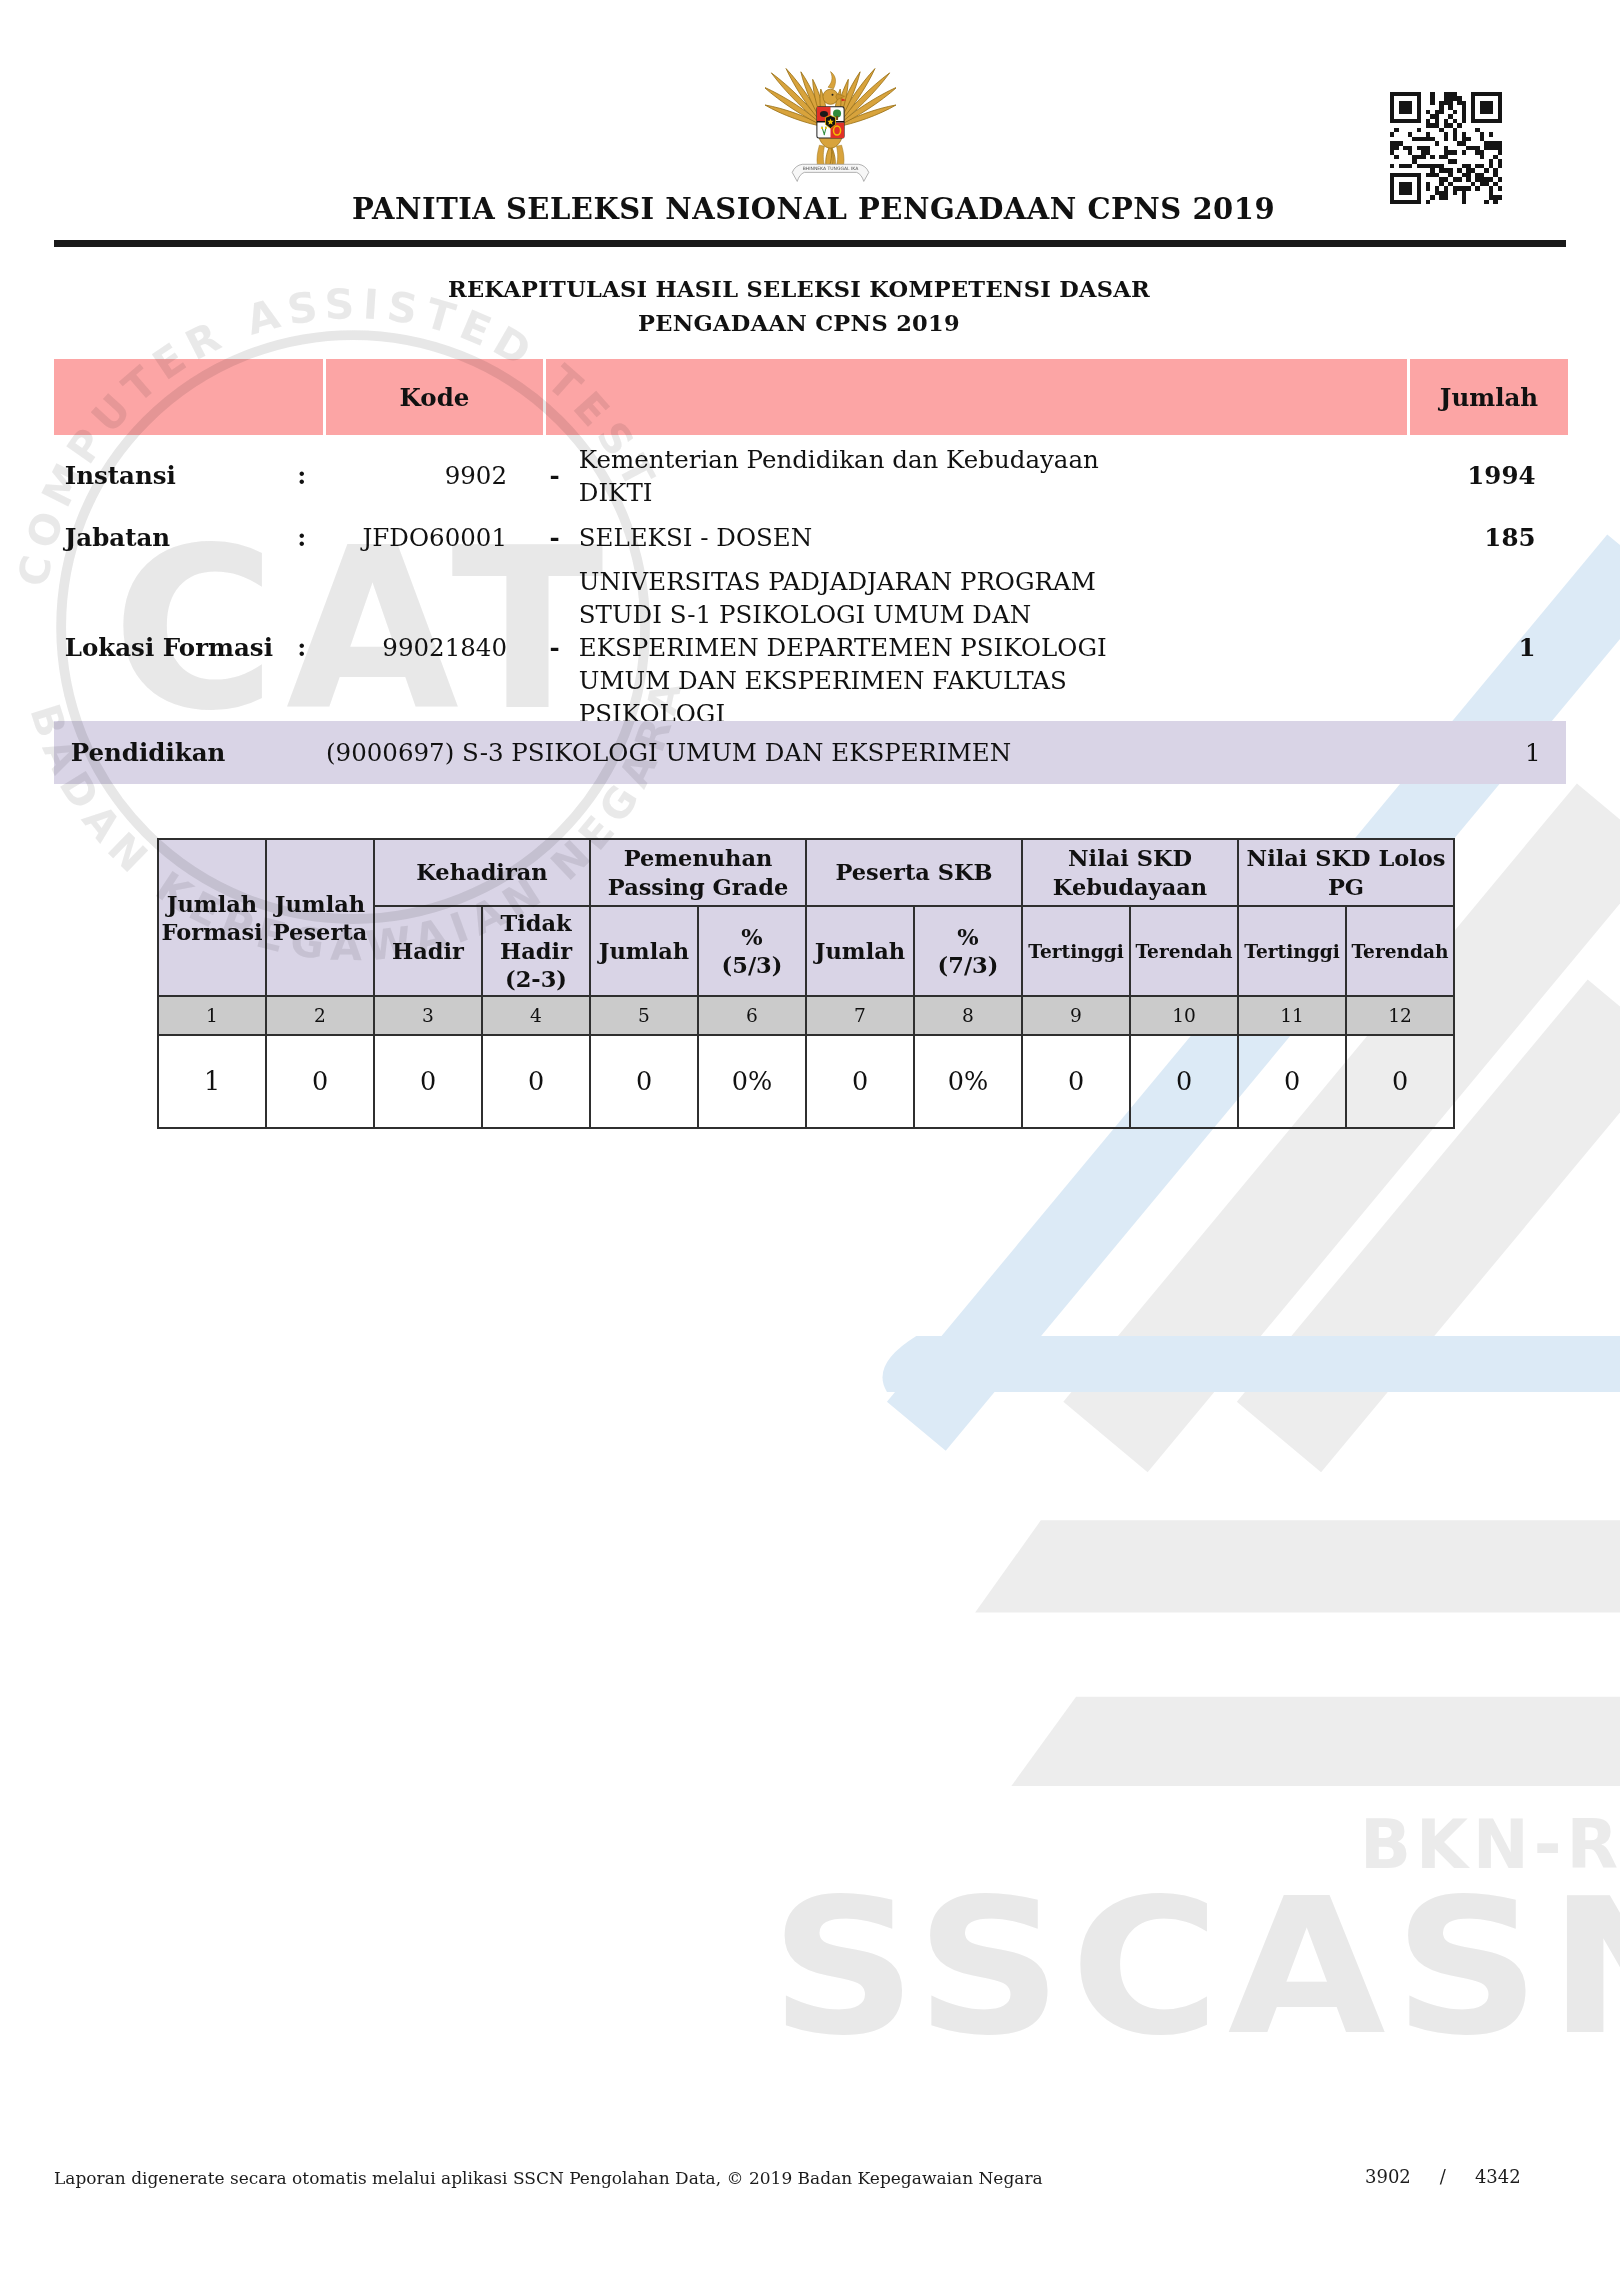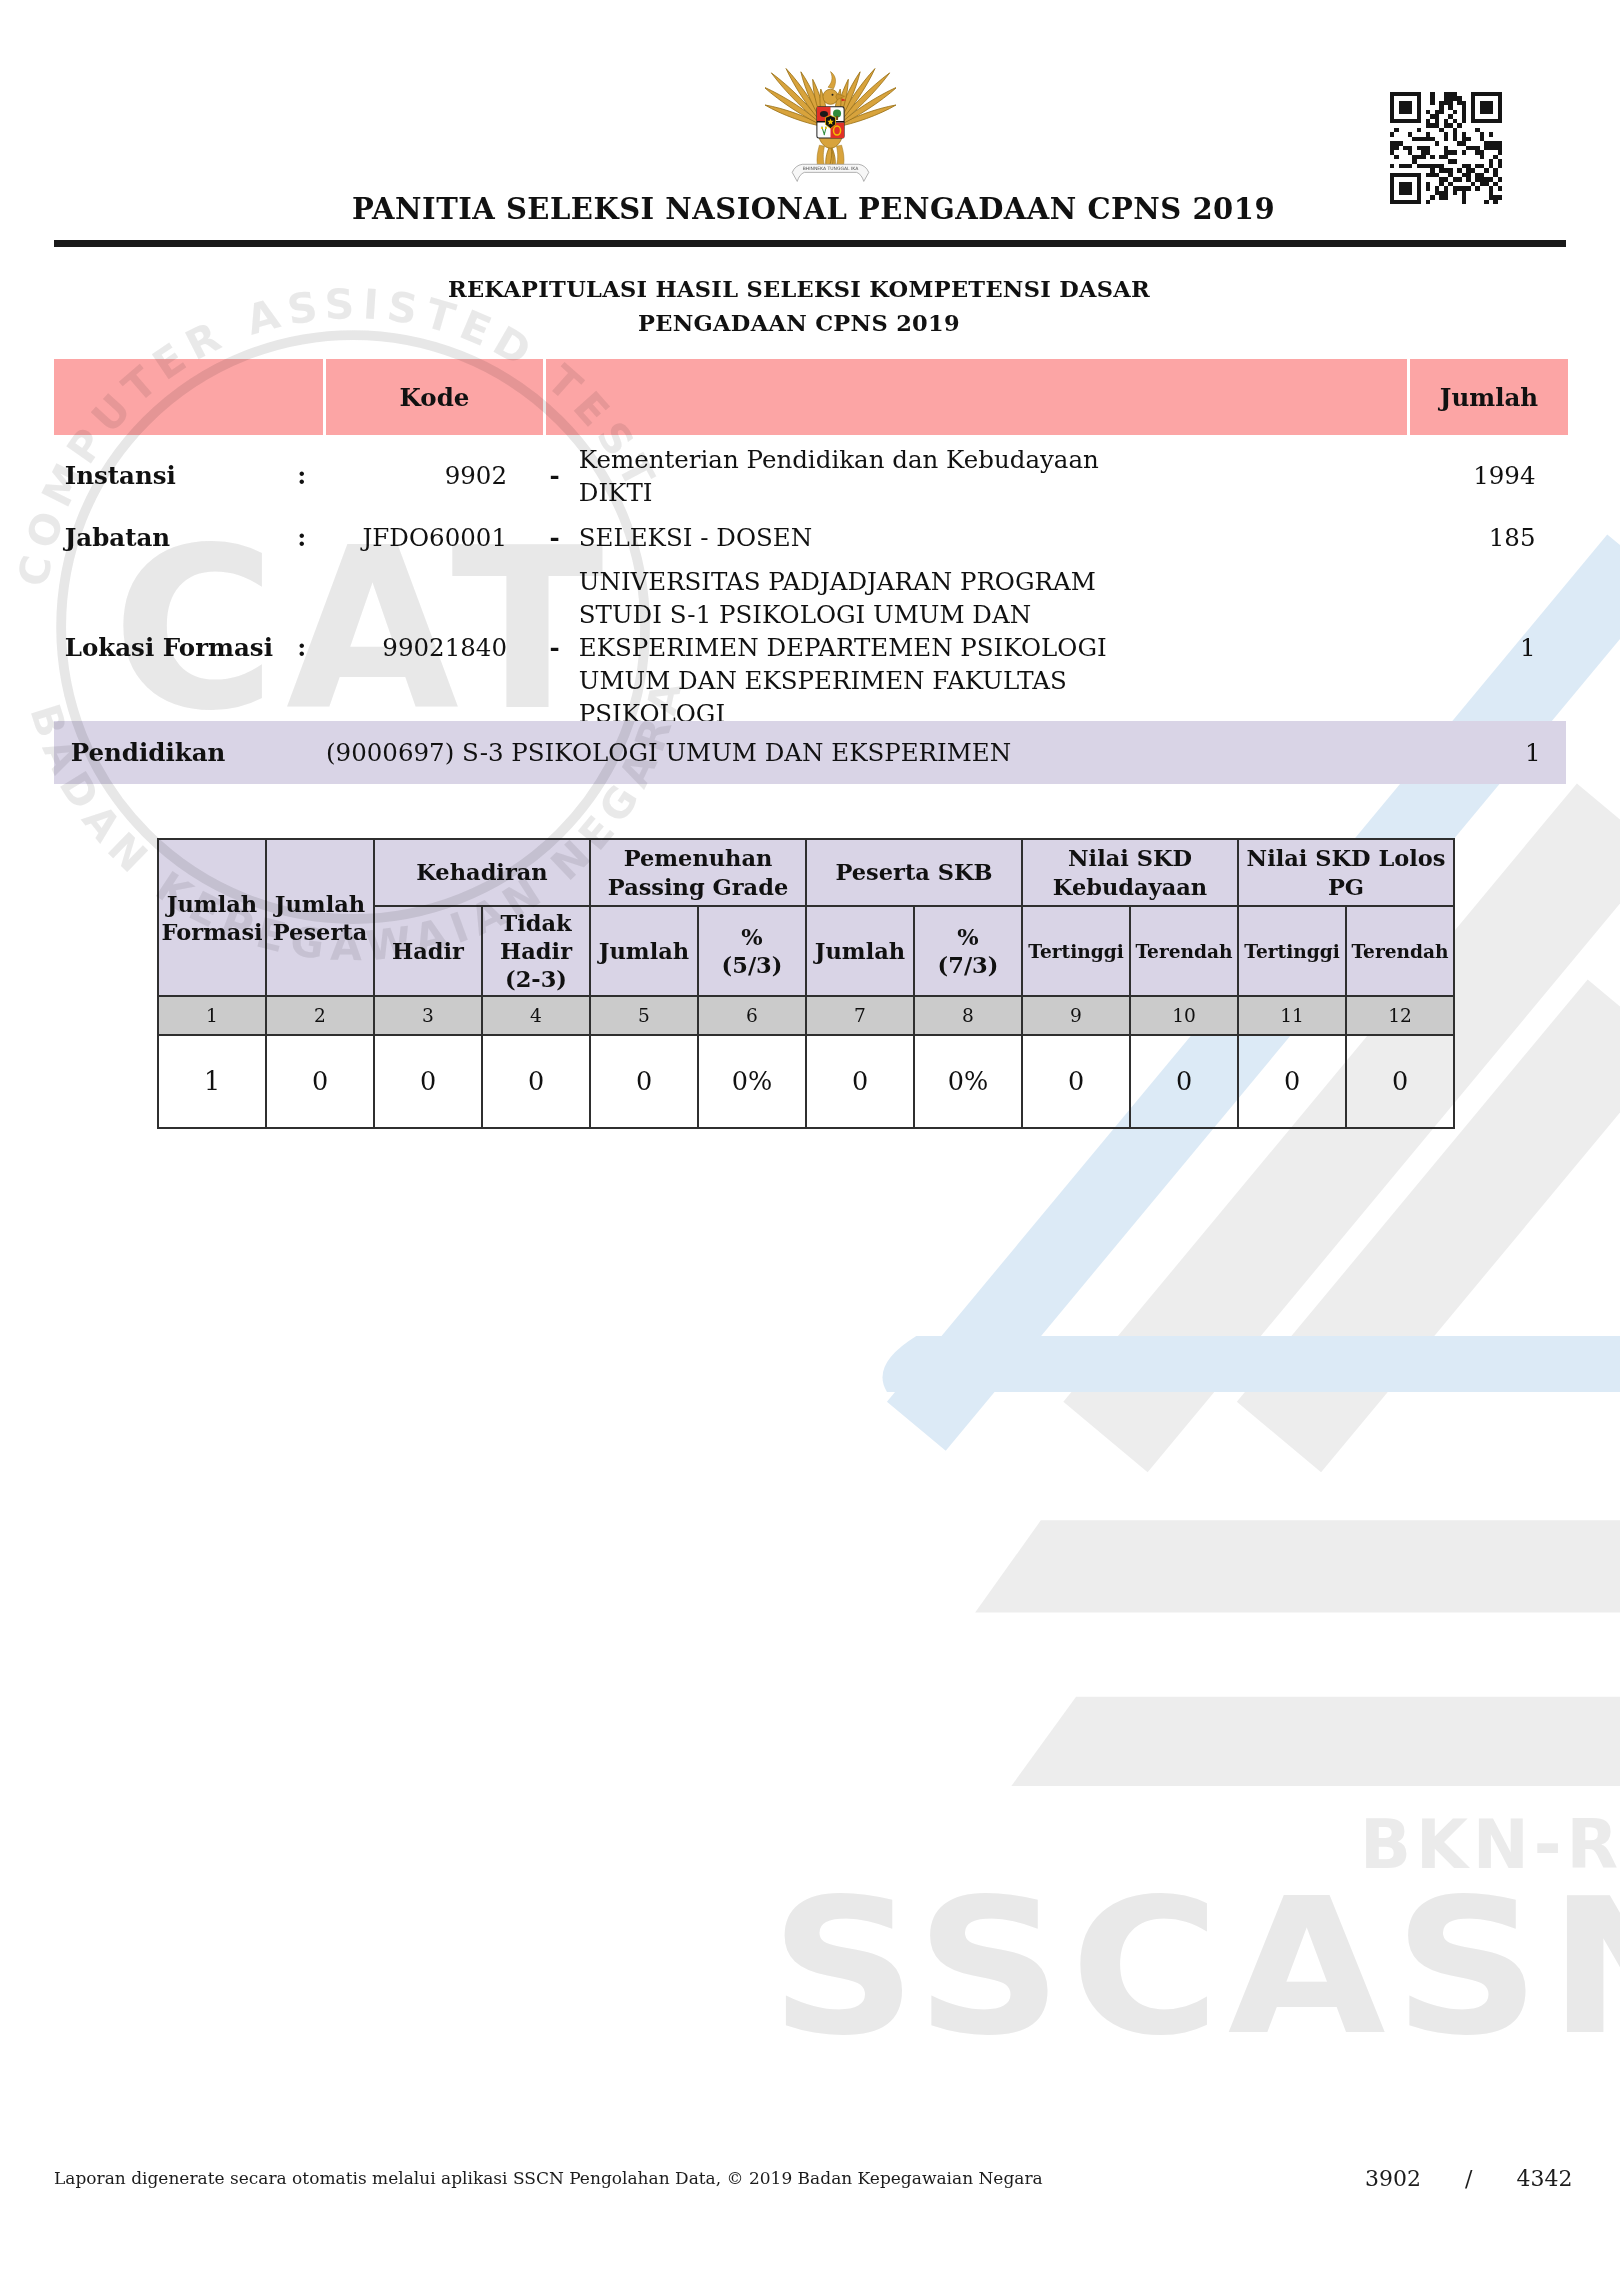--- a/index.html
+++ b/index.html
@@ -61,21 +61,21 @@
 
   .info-rows { position:absolute; top:437px; left:48px; width:1512px; }
   .info-row {
     display:grid; grid-template-columns:272px 220px 29px 834px 158px;
     align-items:center; padding:5.9px 0; font-size:24.5px; line-height:33px;
   }
   .info-row .lbl { display:flex; justify-content:space-between; padding-left:16.7px; padding-right:13.7px; font-weight:bold; }
   .info-row .kode { text-align:right; padding-right:33px; }
   .info-row .dash { text-align:center; font-weight:bold; }
   .info-row .val  { padding-left:9.8px; max-width:608px; }
-  .info-row .jml  { text-align:right; padding-right:25.5px; }
+  .info-row .jml  { text-align:right; padding-right:25.5px;font-weight:bold; }
 
   .pendidikan {
     position:absolute; top:721px; left:54px; width:1512px; height:63px;
     background:#d9d4e6; display:grid; grid-template-columns:272px 1fr 158px;
     align-items:center; font-size:24.5px;
   }
   .pendidikan .lbl { font-weight:bold; padding-left:16.7px; }
   .pendidikan .jml { text-align:right; padding-right:25.5px; }
 
   
@@ -92,22 +92,22 @@
   .rtable th.small { font-size:18.6px; }
   .rtable tr.h1 { height:67px; }
   .rtable tr.h2 { height:82px; }
   .rtable tr.nums  td { background:#cbcbcb; font-size:18.6px; height:39px; border-bottom:2.9px solid #2f2f2f; }
   .rtable tr.vals  td { background:transparent; font-size:25.5px; height:93px; }
 
   .footer-left {
     position:absolute; top:2168px; left:54px; font-size:17px; color:#1c1c1c;
   }
   .footer-right {
-    position:absolute; top:2166px; left:1365px; display:flex; gap:44px;
-    font-size:22px; color:#1c1c1c;
+    position:absolute; top:2166px; left:1365px; display:flex; gap:29px;
+    font-size:18px; color:#1c1c1c;
   }
 </style>
 </head>
 <body>
 
 <div class="wm-back">
   <svg width="1620" height="2291" viewBox="0 0 1653 2337">
     <polygon points="905,1430 1640,545 1700,595 965,1480" fill="#dceaf6"></polygon>
     <polygon points="1085,1430 1609,799 1695,871 1171,1502" fill="#ededed"></polygon>
     <polygon points="1262,1430 1620,999 1706,1071 1348,1502" fill="#ededed"></polygon>

